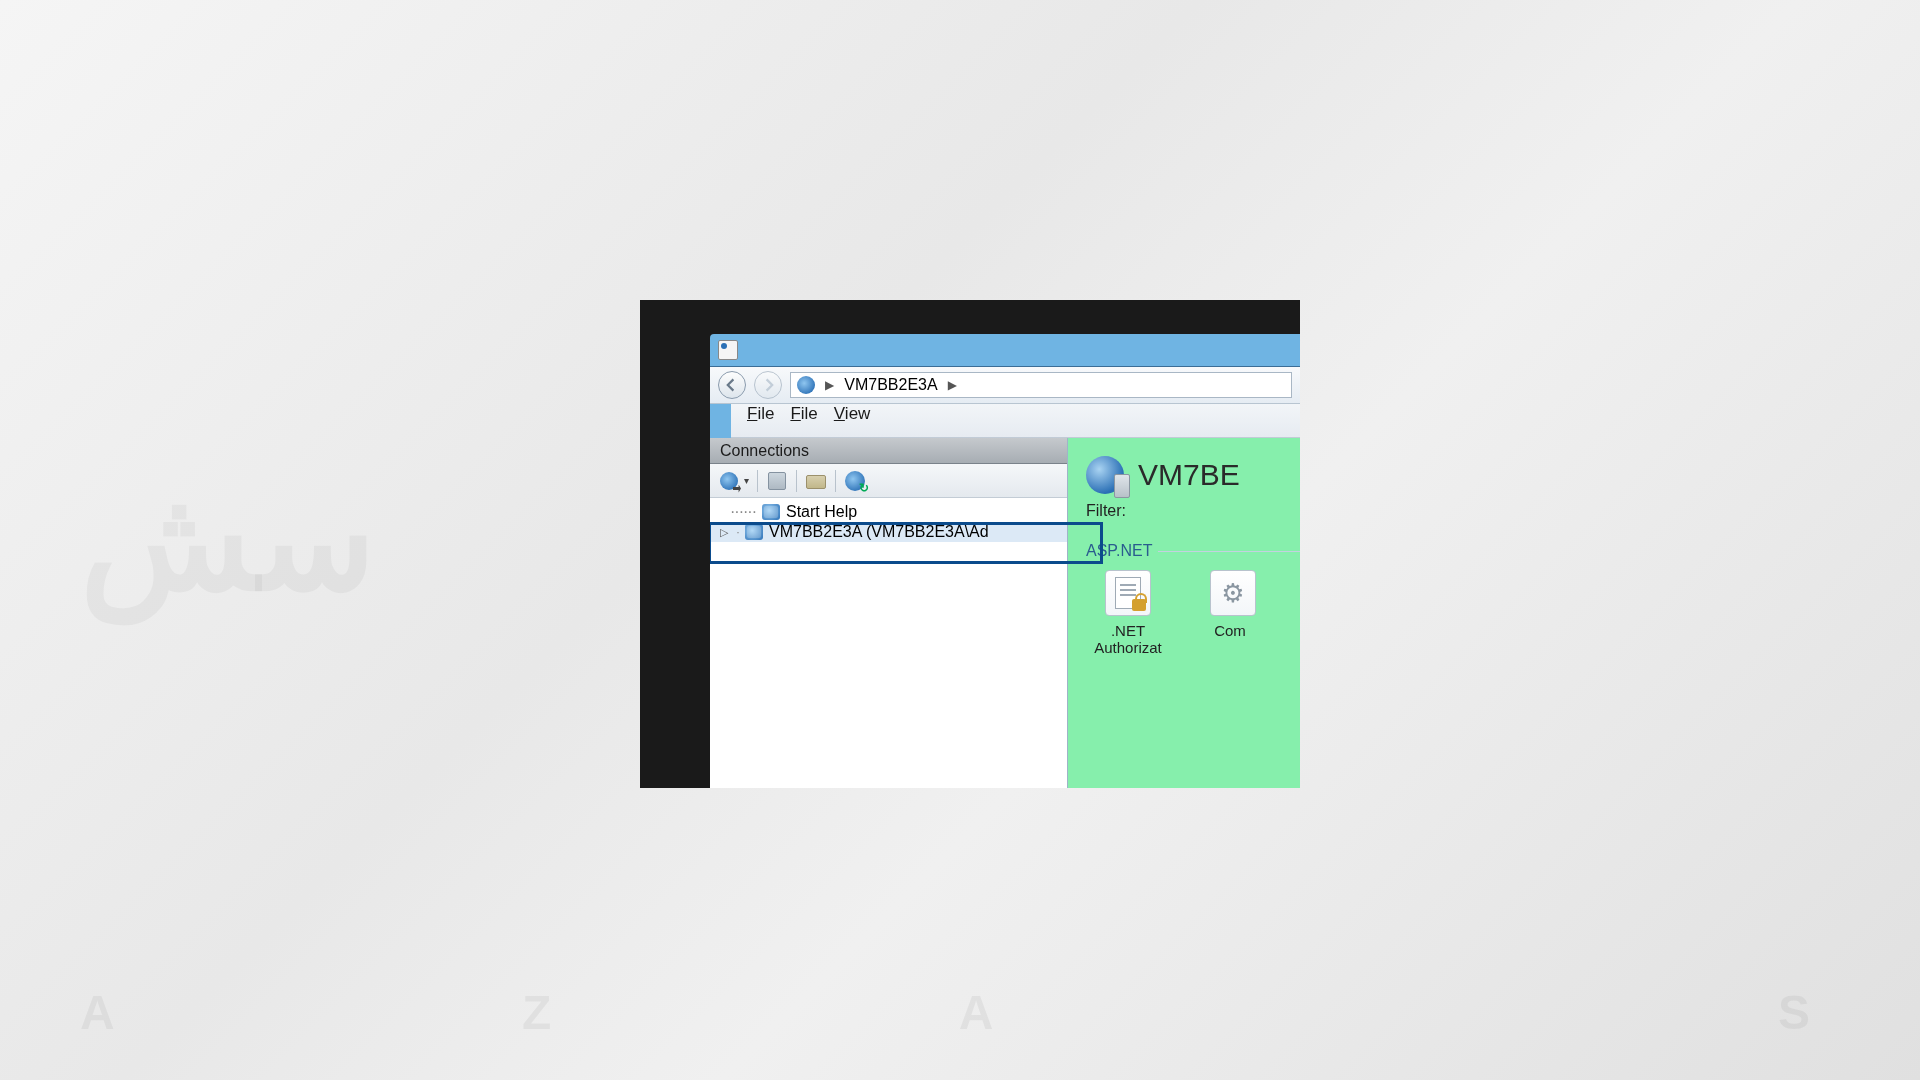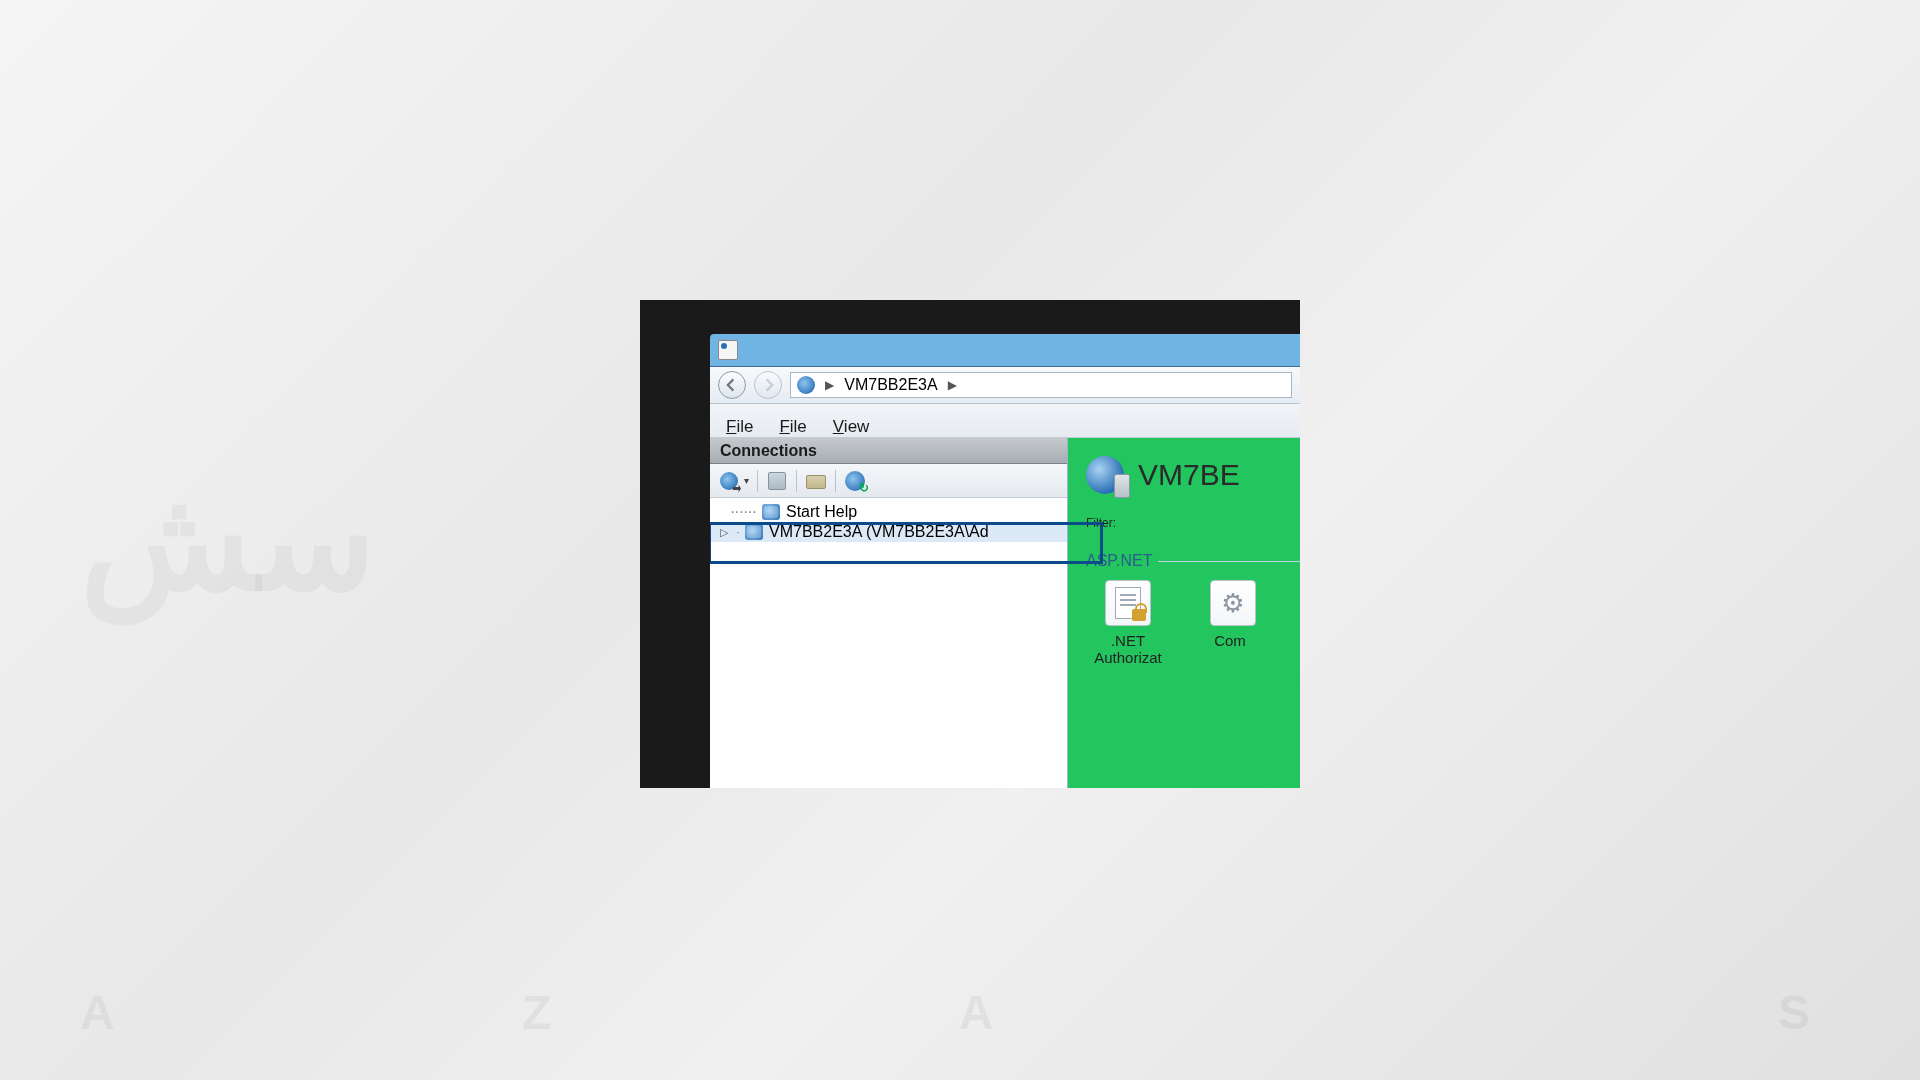--- a/index.html
+++ b/index.html
@@ -90,44 +90,44 @@
   }
   .breadcrumb .globe-icon {
     width: 18px; height: 18px; background: radial-gradient(circle at 40% 40%, #8fc6f0 0%, #2a6fb5 80%); border-radius: 50%;
   }
   .bc-sep { color: #555; font-size: 12px; }
 
   .menu-row {
     height: 34px;
     background: linear-gradient(#f2f5f8, #e6ebf1);
     border-bottom: 1px solid #c1cbd6;
-    display: flex; align-items: flex-end;
-    gap: 26px; padding: 0 16px;
-    font-size: 17px; color: #1a1a1a;
+    display: flex; align-items: flex-start;
+    gap: 16px; padding: 0 16px;
+    font-size: 17px; color: #1a1a1a; margin-left: 21px;
   }
   .menu-item { cursor: default; }
   .underline-first::first-letter { text-decoration: underline; }
 
   .body-split {
     display: flex;
     height: calc(100% - 32px - 38px - 34px);
   }
 
   .connections-panel {
     width: 358px;
     background: #fff;
     border-right: 1px solid #9fb4c8;
     display: flex; flex-direction: column;
     position: relative;
   }
   .conn-header {
     height: 26px;
     background: linear-gradient(#c5c9cd, #a7adb3);
     color: #1b1b1b;
-    font-weight: 700;
+    font-weight: 400;
     font-size: 16px;
     display: flex; align-items: center;
     padding: 0 10px;
     border-bottom: 1px solid #7a828a;
   }
   .conn-toolbar {
     height: 34px;
     background: linear-gradient(#f5f7f9, #e4e9ee);
     border-bottom: 1px solid #c3ccd5;
     display: flex; align-items: center;
@@ -159,40 +159,40 @@
     left: -2px; right: -36px; top: 84px;
     height: 42px;
     border: 3px solid #0b4b8c;
     pointer-events: none;
   }
   .tree-row.selected { background: #dce9f6; }
   .expander { width: 10px; color: #555; font-size: 11px; display:inline-block; }
 
   .content-panel {
     flex: 1;
-    background: #22c55e;
+    background: #86efac;
     padding: 10px 0 6px 18px;
     overflow: hidden;
   }
   .content-header {
     display: flex; align-items: center; gap: 14px;
     height: 54px;
   }
   .server-icon {
     width: 38px; height: 38px;
     background: radial-gradient(circle at 35% 35%, #a9d3f2 0%, #2a6fb5 70%);
     border-radius: 50%;
     position: relative;
   }
   .server-icon::after {
     content:""; position:absolute; right:-6px; bottom:-4px;
     width: 14px; height: 22px; background: linear-gradient(#dfe5ea,#b8c1c9); border:1px solid #8a96a1; border-radius:2px;
   }
   .content-title { font-size: 30px; font-weight: 400; color: #2a2a2a; }
-  .filter-row { margin-top: 14px; font-size: 12px; color: #222; }
+  .filter-row { font-size: 16px; color: #222; }
   .section-label {
     margin-top: 22px;
     color: #2a5c8e;
     font-size: 16px;
     display: flex; align-items: center; gap: 6px;
   }
   .section-label .line { flex:1; height:1px; background:#c3d1df; }
   .feature-grid {
     display: flex; gap: 40px; margin-top: 10px;
   }

